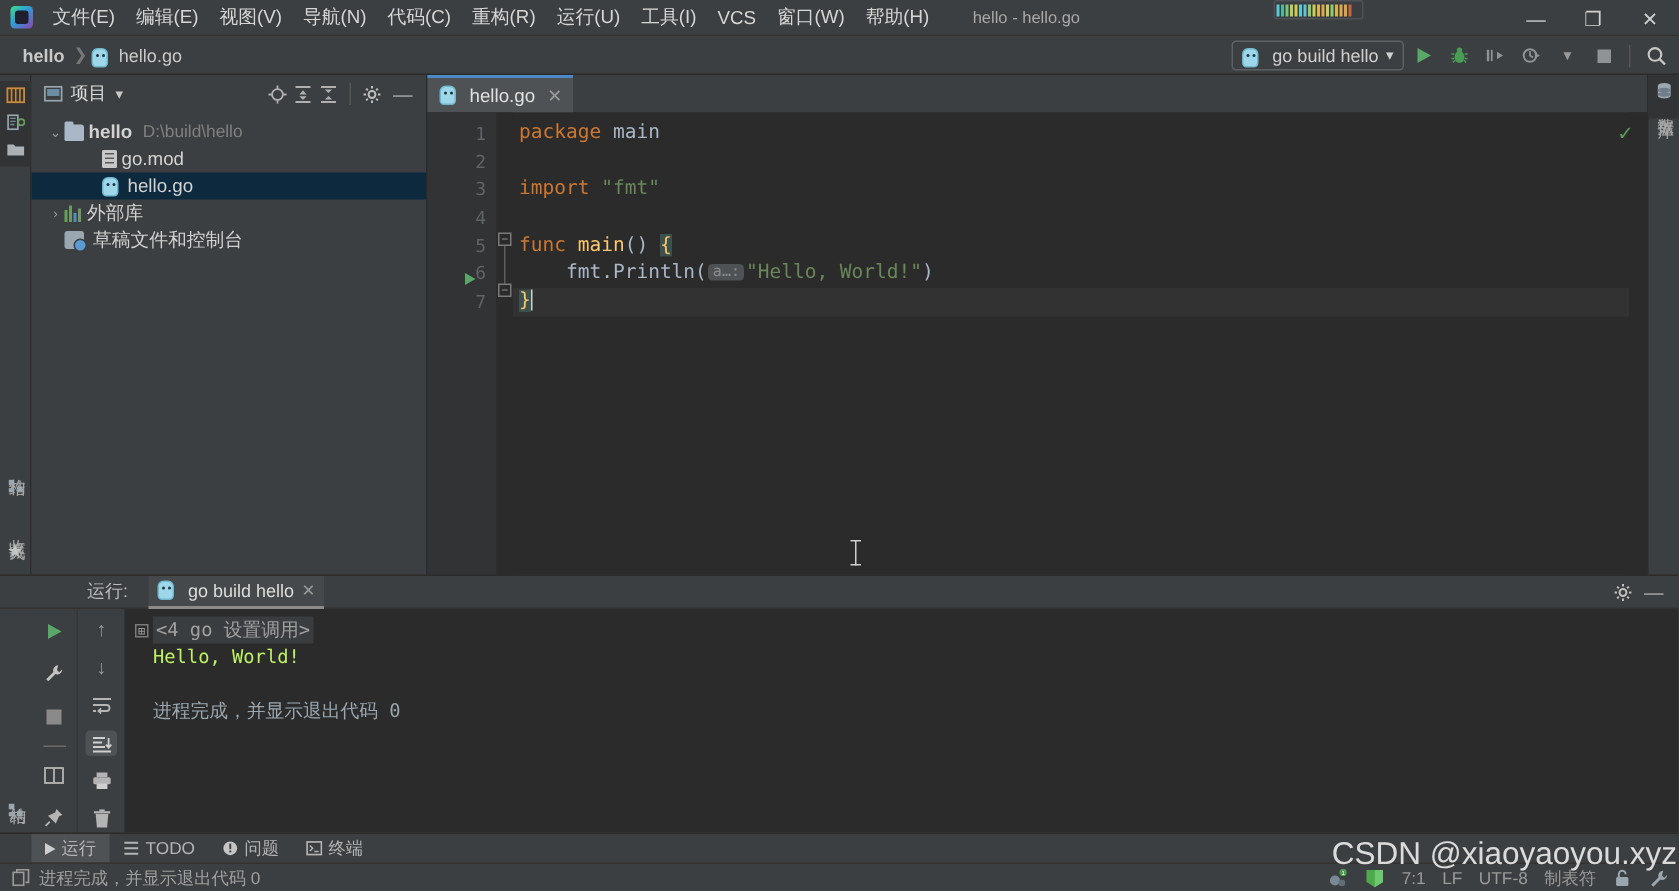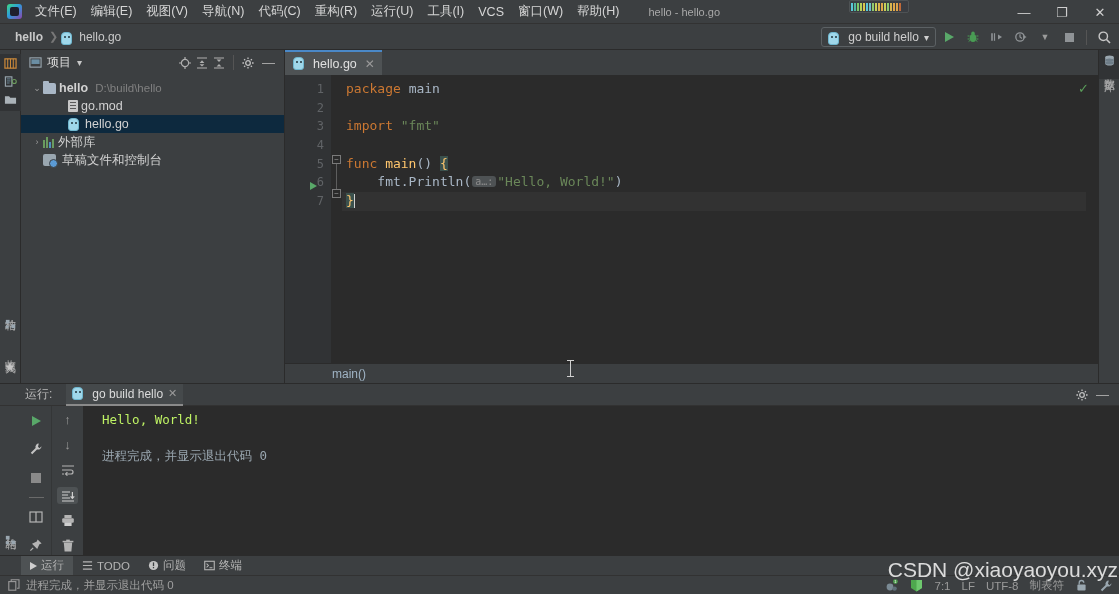--- a/index.html
+++ b/index.html
@@ -133,21 +133,21 @@
 
   
   .rightstrip{ width:21px; background:#3c3f41; border-left:1px solid #2b2b2b; flex:none;
      display:flex; flex-direction:column; align-items:center; }
   .rstrip-box{ background:#313335; width:21px; padding:4px 0 6px; display:flex;
      flex-direction:column; align-items:center; }
 
   
   .runwin{ height:172px; background:#3c3f41; display:flex; flex-direction:column; flex:none;
      border-top:1px solid #2b2b2b; }
-  .runhead{ height:22px; display:flex; align-items:center; border-bottom:1px solid #323232; }
+  .runhead{ height:22px; display:flex; align-items:center; border-bottom:1px solid #323232;padding-left:33px; }
   .runhead .lbl{ margin-left:25px; color:#bbbbbb; font-size:12px; }
   .runtab{ margin-left:14px; height:22px; display:flex; align-items:center; gap:5px;
      padding:0 6px; color:#dcdcdc; font-size:12px; border-bottom:2px solid #8a8a8a; background:#45494b;}
   .runhead .hr-icons{ margin-left:auto; display:flex; align-items:center; gap:7px; padding-right:10px; }
   .runbody{ flex:1; display:flex; min-height:0; }
   .runtoolsL{ width:21px; background:#3c3f41; display:flex; flex-direction:column; align-items:center;
      padding-top:4px; flex:none; }
   .runtools1{ width:31px; background:#3c3f41; display:flex; flex-direction:column; align-items:center;
      gap:9px; padding-top:5px; flex:none; border-right:1px solid #343637; }
   .runtools2{ width:31px; background:#3c3f41; display:flex; flex-direction:column; align-items:center;
@@ -409,23 +409,20 @@
           <div class="cline"><span class="kw">func </span><span class="fn">main</span><span class="pl">() </span><span class="brace-hl">{</span></div>
           <div class="cline"><span class="pl">    fmt.Println(</span><span class="hint">a…:</span><span class="str">"Hello, World!"</span><span class="pl">)</span></div>
           <div class="cline cur"><span class="brace-hl">}</span><span class="caret"></span></div>
           <div class="mouse-caret"></div>
         </div>
 
         <div class="rightgut"></div>
         <div class="check-ok">✓</div>
       </div>
 
-      <div class="bread">
-        <span>main()</span>
-      </div>
     </div>
 
     <div class="rightstrip">
       <div class="rstrip-box">
         <svg class="ico16" viewBox="0 0 14 14" style="margin-bottom:3px">
           <ellipse cx="7" cy="3.4" rx="4.6" ry="1.9" fill="#9aa7b0"></ellipse>
           <path d="M2.4 3.4v7.2c0 1.05 2.06 1.9 4.6 1.9s4.6-.85 4.6-1.9V3.4" fill="#9aa7b0"></path>
           <ellipse cx="7" cy="6.6" rx="4.6" ry="1.7" fill="#6e7d88"></ellipse>
           <ellipse cx="7" cy="9.6" rx="4.6" ry="1.7" fill="#6e7d88"></ellipse>
         </svg>
@@ -518,20 +515,21 @@
         <div class="sqbtn">
           <svg width="14" height="14" viewBox="0 0 14 14">
             <path d="M2.8 3.6h8.4l-.8 9H3.6Z" fill="#b4b4b4"></path>
             <rect x="1.6" y="1.8" width="10.8" height="1.5" fill="#b4b4b4"></rect>
             <rect x="5.2" y="0.6" width="3.6" height="1.4" fill="#b4b4b4"></rect>
           </svg>
         </div>
       </div>
 
       <div class="console">
+        <div class="cons-line"><span class="foldbox">⊞</span><span class="cons-head">&lt;4 go 设置调用&gt;</span></div>
         <div class="cons-line cons-out" style="padding-left:16px">Hello, World!</div>
         <div class="cons-line">&nbsp;</div>
         <div class="cons-line cons-sys" style="padding-left:16px">进程完成，并显示退出代码 0</div>
       </div>
     </div>
   </div>
 
   <div class="twbar">
     <div style="width:21px"></div>
     <div class="twbtn active">

